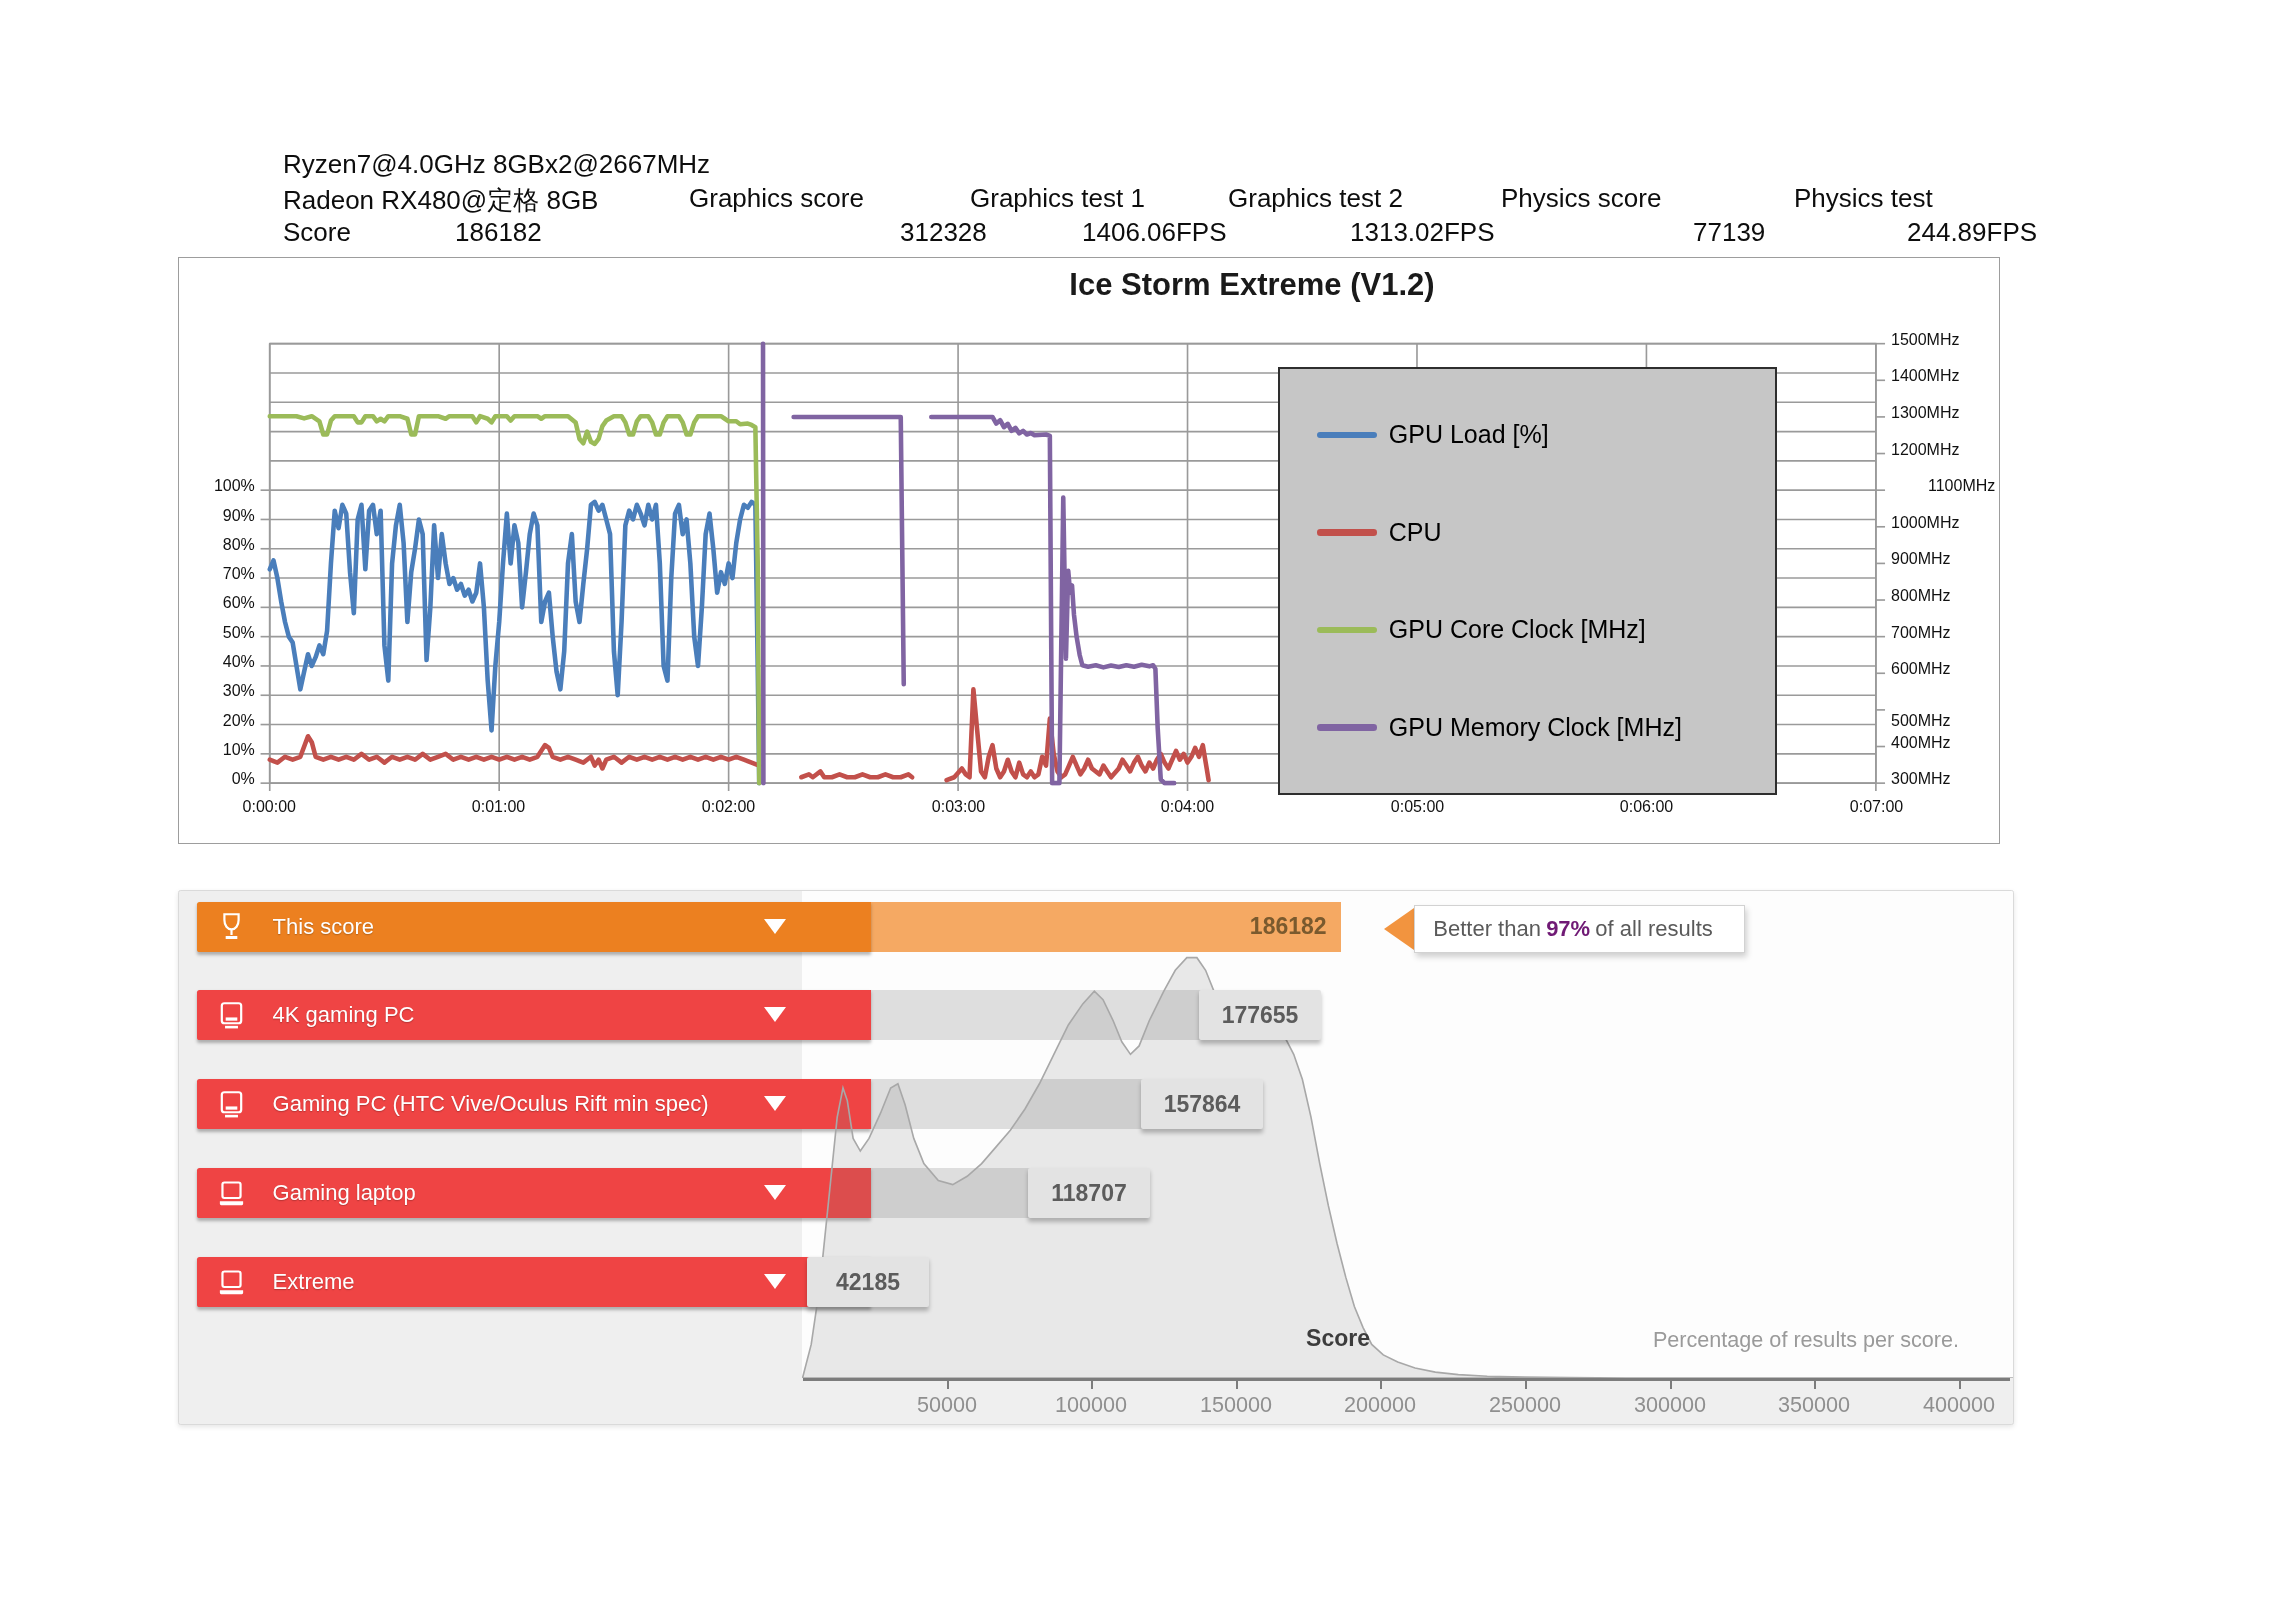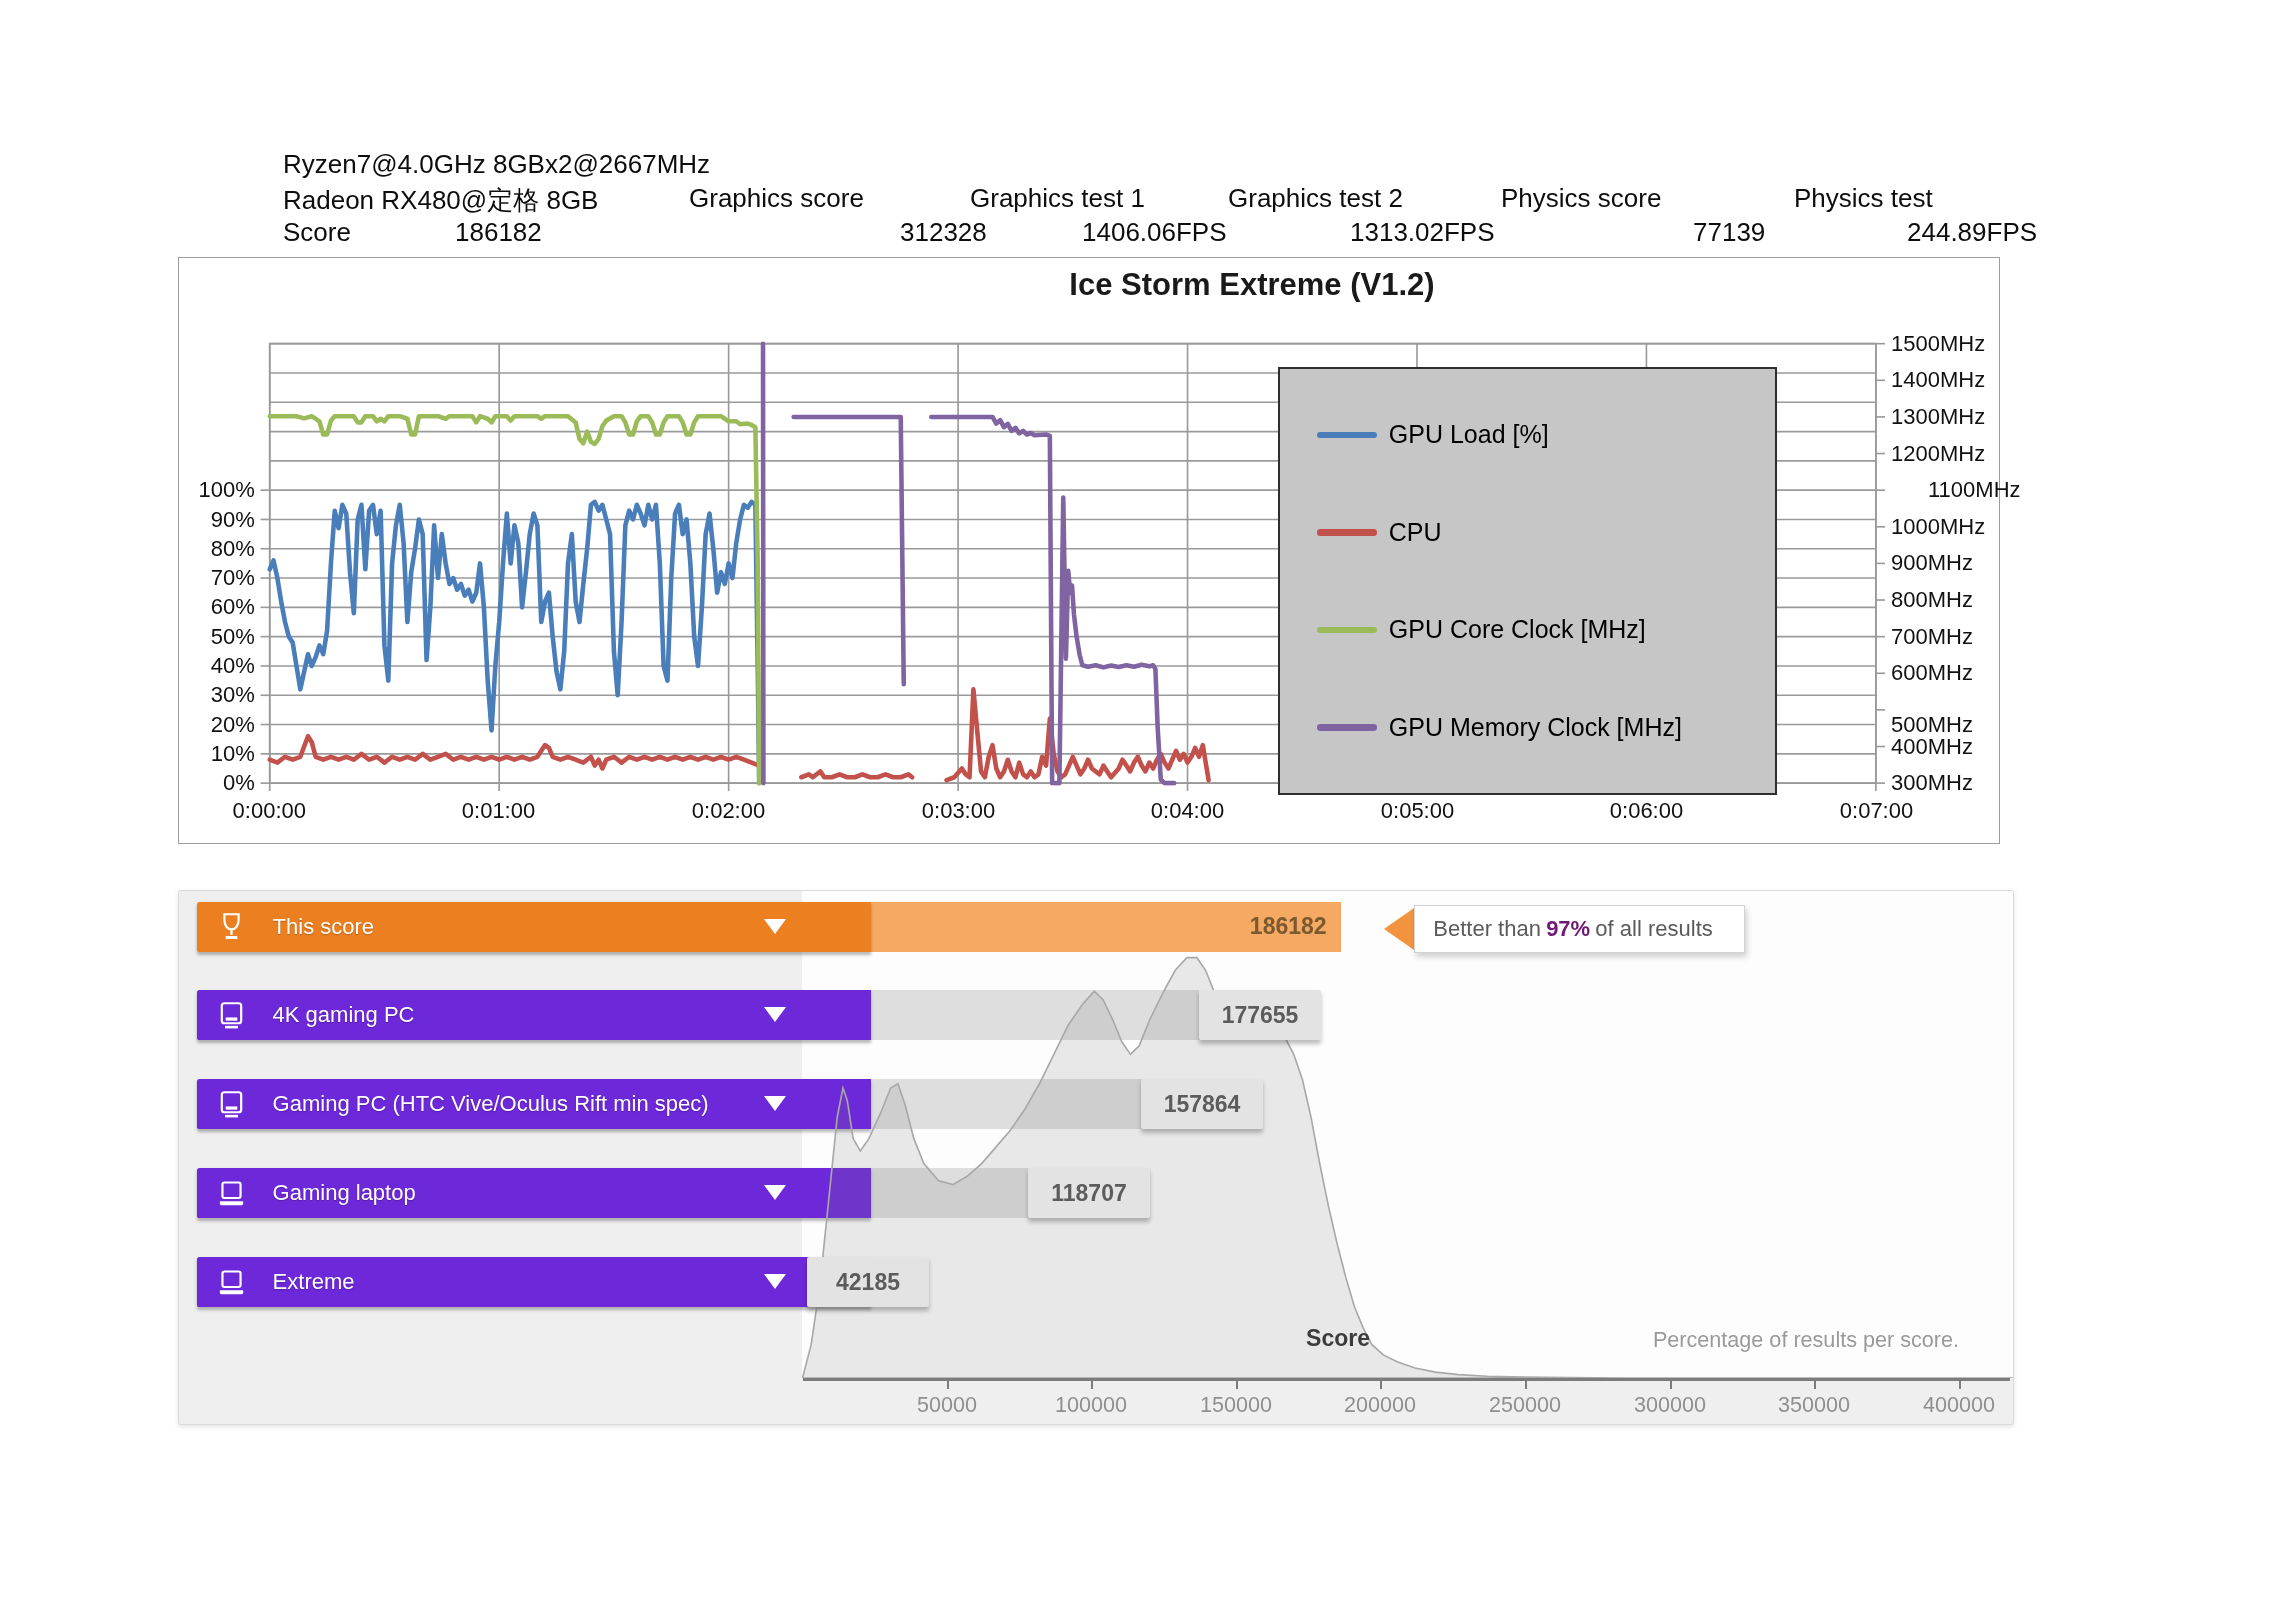--- a/index.html
+++ b/index.html
@@ -6,35 +6,35 @@
   body{font-family:"Liberation Sans",sans-serif;-webkit-font-smoothing:antialiased;}
   #page{position:relative;width:2295px;height:1622px;background:#ffffff;overflow:hidden;}
 
   
   .hdr{position:absolute;font-size:26px;color:#0d0d0d;white-space:nowrap;letter-spacing:0px;}
 
   
   #chart-box{position:absolute;left:178px;top:257px;width:1822px;height:587px;background:#fff;border:1.3px solid #9d9d9d;box-sizing:border-box;}
   #chart-title{position:absolute;left:458px;top:9.2px;width:1230px;text-align:center;font-size:31px;font-weight:600;color:#1a1a1a;}
   #chart-svg{position:absolute;left:0;top:0;}
-  .axlab{position:absolute;font-size:22px;color:#111;white-space:nowrap;}
+  .axlab{position:absolute;font-size:16px;color:#111;white-space:nowrap;}
   .axlab.l{width:85px;text-align:right;}
   .axlab.x{width:157px;text-align:center;}
   #legend{position:absolute;left:1099px;top:109px;width:499px;height:428px;background:#c6c6c6;border:2px solid #2e2e2e;box-sizing:border-box;display:flex;flex-direction:column;justify-content:space-around;padding:17px 0 17px 37px;}
   .leg-item{display:flex;align-items:center;gap:11.8px;}
   .leg-swatch{width:60px;height:6.5px;border-radius:3.3px;flex:0 0 auto;}
   .leg-label{font-size:25px;color:#000;}
 
   
   #panel{position:absolute;left:178px;top:890px;width:1836px;height:535px;background:#efefef;border:0.7px solid #dadada;border-radius:2.6px;box-shadow:0 2px 5.2px rgba(0,0,0,.10);box-sizing:border-box;overflow:hidden;}
   #dist-bg{position:absolute;left:623px;top:0;width:1213px;height:487px;background:#fdfdfd;}
   #dist-svg{position:absolute;left:623px;top:0;z-index:3;}
   .cmp-row{position:absolute;left:0;width:100%;height:50px;}
   .label-bar{position:absolute;left:18.3px;top:0;width:674px;height:50px;border-radius:2.6px 0 0 2.6px;box-shadow:0 2.6px 3.3px rgba(0,0,0,.28);display:flex;align-items:center;z-index:5;}
-  .label-bar.gray{background:#6d28d9;z-index:2;}
+  .label-bar.gray{background:#ef4444;z-index:2;}
   .label-bar.orange{background:#ec8020;}
   .row-icon{margin-left:18.3px;width:31px;height:31px;flex:0 0 auto;}
   .row-label{margin-left:26px;color:#fff;font-size:22px;text-shadow:0 0.7px 1.3px rgba(0,0,0,.25);white-space:nowrap;overflow:hidden;}
   .caret{position:absolute;right:18.3px;top:17px;width:0;height:0;border-left:11px solid transparent;border-right:11px solid transparent;border-top:15.7px solid #ffffff;z-index:6;}
   .value-bar{position:absolute;top:0;left:624px;height:50px;z-index:2;}
   .value-bar.gray{background:#dedede;}
   .value-bar.orange{background:#f5a963;z-index:5;display:flex;align-items:center;justify-content:flex-end;}
   .value-num-orange{color:#7a5a2e;font-weight:bold;font-size:23px;padding-right:14.4px;}
   .num-box{position:absolute;top:0;height:50px;width:122px;background:#e3e3e3;border-radius:2px;box-shadow:0 3.3px 4.6px rgba(0,0,0,.25);display:flex;align-items:center;justify-content:center;color:#5c5c5c;font-weight:bold;font-size:23px;z-index:4;}
   #callout{position:absolute;left:1235px;top:14.4px;width:331px;height:48px;background:#fff;border:0.7px solid #d2d2d2;box-shadow:2px 3.9px 5.9px rgba(0,0,0,.18);display:flex;align-items:center;padding-left:18.3px;box-sizing:border-box;font-size:22px;color:#5a5a5a;white-space:nowrap;z-index:6;}

